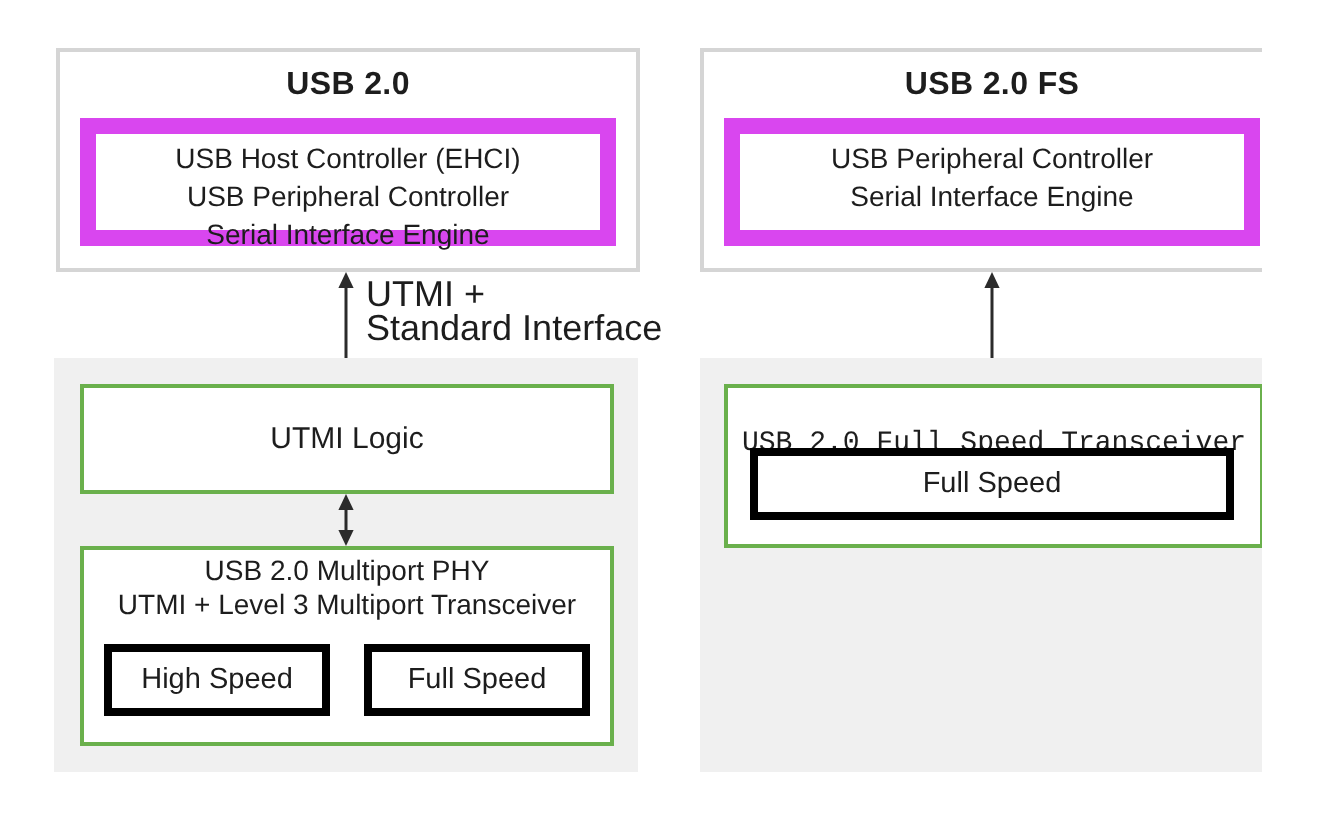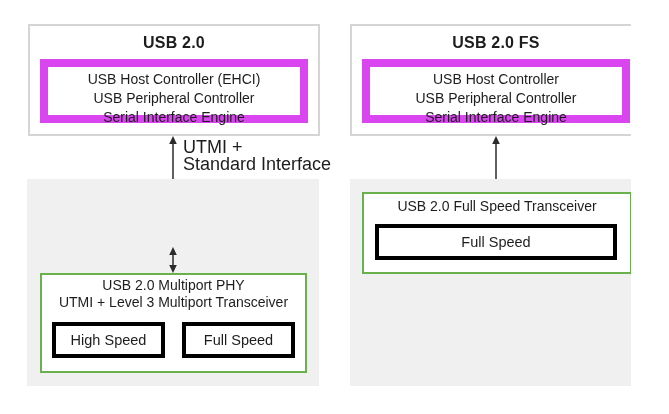--- a/index.html
+++ b/index.html
@@ -99,20 +99,23 @@
   </div>
 
   <div class="arrow-label" style="left:183px; top:139px;">
     <div>UTMI +</div>
     <div>Standard Interface</div>
   </div>
 
   <div class="abs gray-panel" style="left:27px; top:179px; width:292px; height:207px;">
   </div>
 
+  <div class="abs green-box centered" style="left:40px; top:192px; width:267px; height:55px;">
+    <span>UTMI Logic</span>
+  </div>
 
   <div class="varrow" style="left:167px; top:247px;">
     <svg width="12" height="26" viewBox="0 0 12 26">
       <line x1="6" y1="5" x2="6" y2="21" stroke="#2b2b2b" stroke-width="1.5"></line>
       <polygon points="6,0 2.2,8 9.8,8" fill="#2b2b2b"></polygon>
       <polygon points="6,26 2.2,18 9.8,18" fill="#2b2b2b"></polygon>
     </svg>
   </div>
 
   <div class="abs green-box" style="left:40px; top:273px; width:267px; height:100px;">
@@ -124,37 +127,36 @@
       <span>High Speed</span>
     </div>
     <div class="blue-box" style="left:140px; top:47px; width:113px; height:36px;">
       <span>Full Speed</span>
     </div>
   </div>
 
   <div class="abs outer-box" style="left:350px; top:24px; width:292px; height:112px;">
     <div class="box-title">USB 2.0 FS</div>
     <div class="yellow-box" style="left:10px; top:33px; width:268px; height:64px;">
-      <div>USB Host Controller</div>
       <div>USB Peripheral Controller</div>
       <div>Serial Interface Engine</div>
     </div>
   </div>
 
   <div class="varrow" style="left:490px; top:136px;">
     <svg width="12" height="56" viewBox="0 0 12 56">
       <line x1="6" y1="6" x2="6" y2="50" stroke="#2b2b2b" stroke-width="1.5"></line>
       <polygon points="6,0 2.2,8 9.8,8" fill="#2b2b2b"></polygon>
       <polygon points="6,56 2.2,48 9.8,48" fill="#2b2b2b"></polygon>
     </svg>
   </div>
 
   <div class="abs gray-panel" style="left:350px; top:179px; width:292px; height:207px;">
   </div>
 
   <div class="abs green-box" style="left:362px; top:192px; width:270px; height:82px;">
-    <div class="phy-title" style="padding-top:4px;">USB 2.0 Full Speed Transceiver</div>
+    <div class="phy-title" style="padding-top:20px;font-family:Liberation Mono, monospace;">USB 2.0 Full Speed Transceiver</div>
     <div class="blue-box" style="left:11px; top:30px; width:242px; height:36px;">
       <span>Full Speed</span>
     </div>
   </div>
 
 </div>
 
 </body></html>

